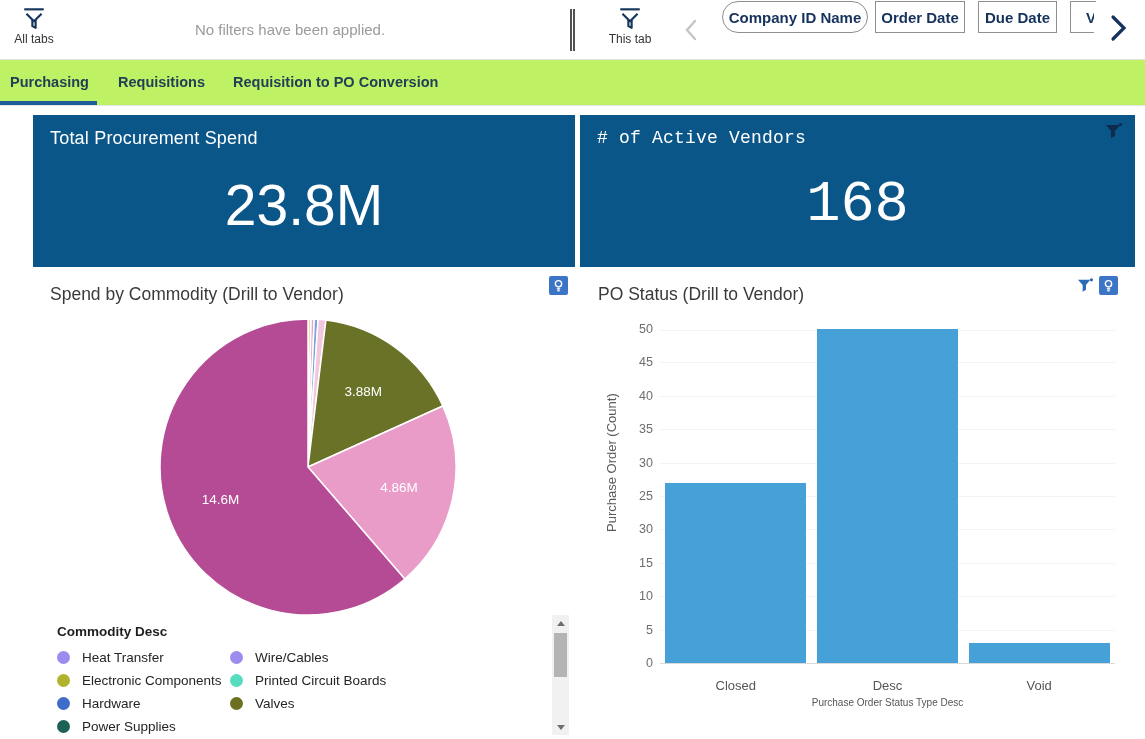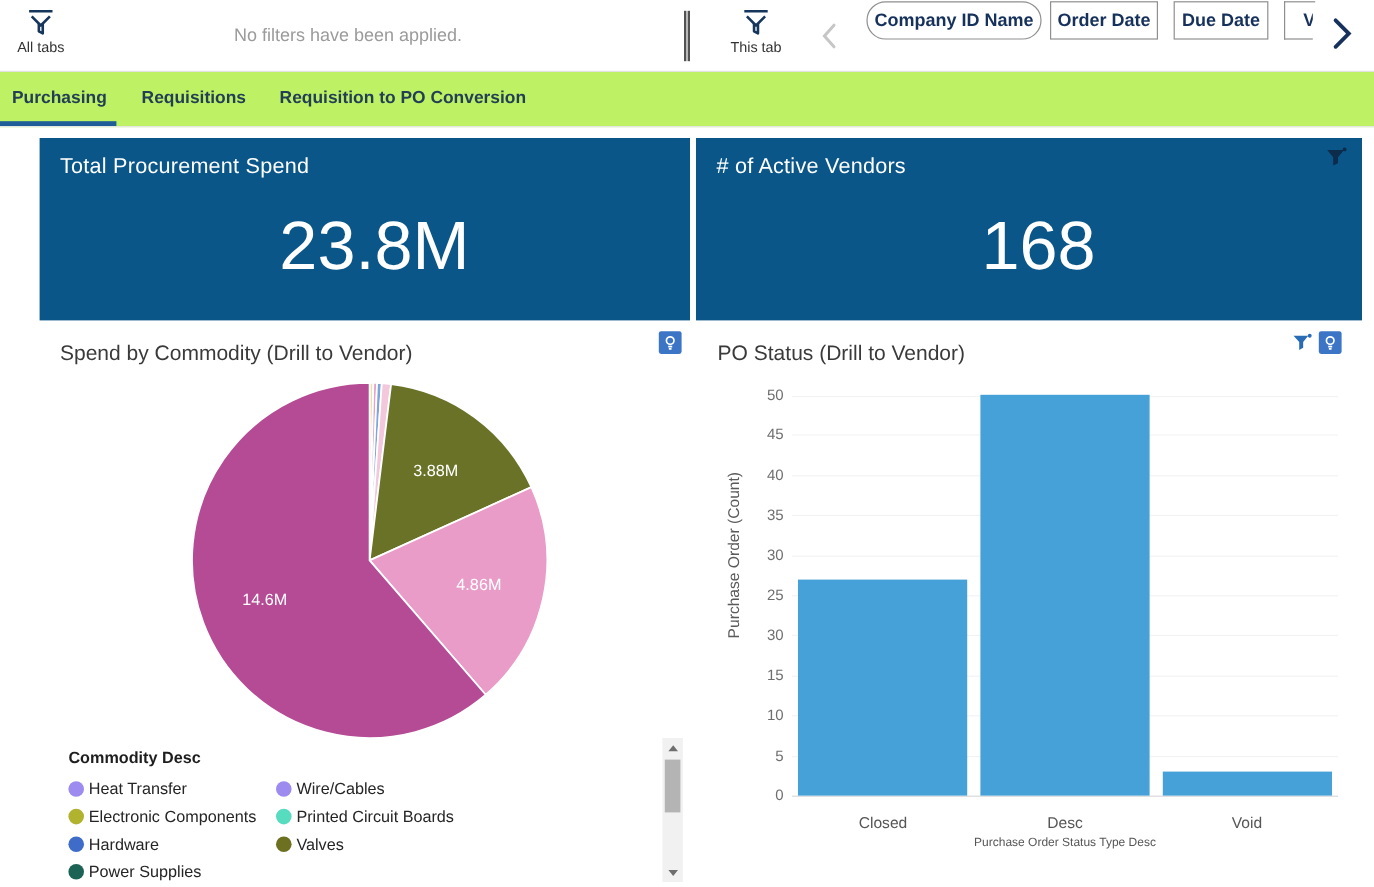--- a/index.html
+++ b/index.html
@@ -40,24 +40,24 @@
          font-weight:bold; color:#233f56; cursor:pointer; white-space:nowrap; }
   .tab1 { left:10px; }
   .tab2 { left:118px; }
   .tab3 { left:233px; }
   .tab-underline { position:absolute; left:0; bottom:0; width:97px; height:4px;
                    background:#1f5d99; }
 
   
   .kpi { position:absolute; top:115px; height:152px; background:#0a5689; }
   .kpi1 { left:33px; width:542px;padding-left:45px; }
-  .kpi2 { left:580px; width:555px; }
+  .kpi2 { left:580px; width:555px;font-family:Liberation Mono, monospace; }
   .kpi-title { position:absolute; left:17px; top:13px; color:#fff; font-size:18px;
                font-weight:500; letter-spacing:.2px; }
-  .kpi-value { position:absolute; left:8px; top:60px; width:100%; text-align:center;
+  .kpi-value { position:absolute; left:0; top:60px; width:100%; text-align:center;
                color:#fff; font-size:57px; line-height:60px; }
   .kpi-filter { position:absolute; right:12px; top:7px; }
 
   
   .widget-title { position:absolute; font-size:17.5px; color:#3a3a3a; white-space:nowrap; }
   .pie-title { left:50px; top:284px; }
   .bar-title-t { left:598px; top:284px; }
   .badge { position:absolute; width:19px; height:19px; background:#3c74c6;
            border-radius:2px; display:flex; align-items:center; justify-content:center;
            cursor:pointer; }
@@ -65,21 +65,21 @@
   .bar-badge { left:1099px; top:276px; }
   .bar-filter { position:absolute; left:1077px; top:277px; cursor:pointer; }
 
   
   #pie-svg { position:absolute; left:158px; top:317px; }
   .legend-head { position:absolute; left:57px; top:624px; font-size:13.5px;
                  font-weight:bold; color:#1e1e1e; }
   .legend-grid { position:absolute; left:57px; top:646px; display:grid;
                  grid-template-columns:173px 200px; grid-template-rows:repeat(4,23px);
                  grid-auto-flow:column; }
-  .legend-item { display:flex; align-items:center; gap:4px; font-size:13.5px;
+  .legend-item { display:flex; align-items:center; gap:12px; font-size:13.5px;
                  color:#252525; cursor:pointer; white-space:nowrap; }
   .legend-dot { width:13px; height:13px; border-radius:50%; flex:0 0 13px; }
 
   
   .vscroll { position:absolute; left:552px; top:615px; width:17px; height:120px;
              background:#f1f1f1; }
   .vscroll .arr { position:absolute; left:0; width:17px; height:16px;
                   display:flex; align-items:center; justify-content:center; cursor:pointer; }
   .arr-up { top:0; } .arr-down { bottom:0; }
   .tri-up { width:0; height:0; border-left:4px solid transparent;

